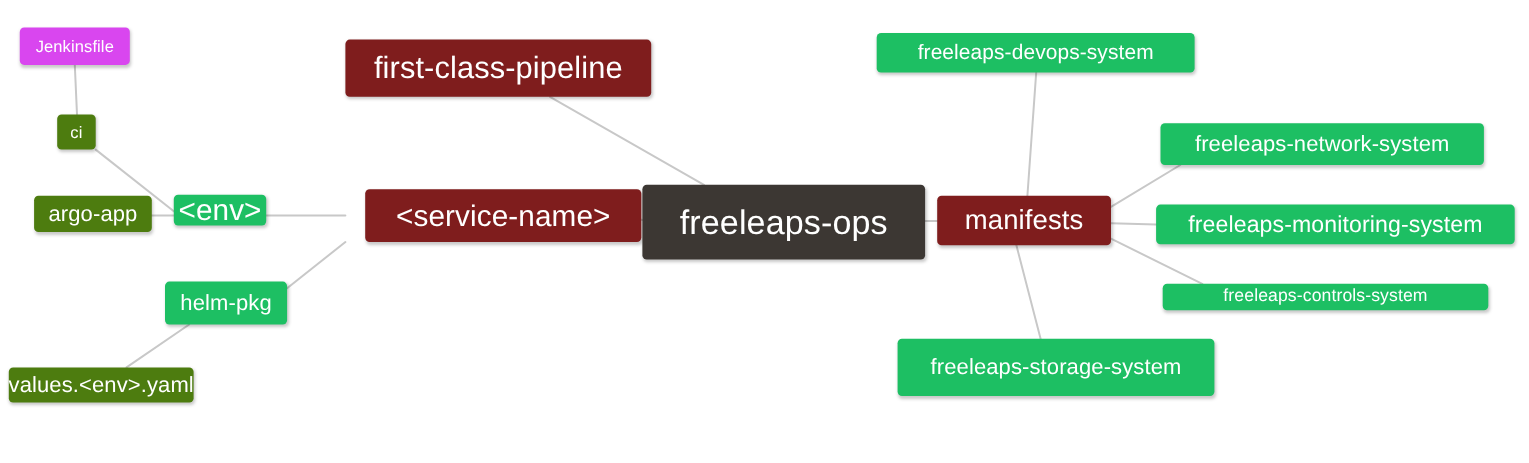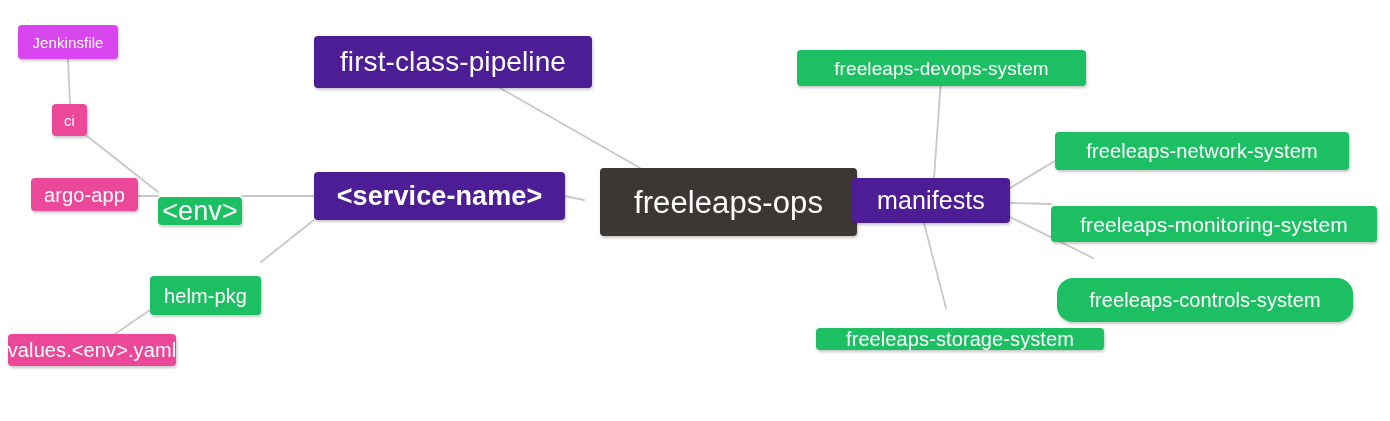--- a/index.html
+++ b/index.html
@@ -38,24 +38,24 @@
     line-height: 1;
     box-shadow: 1px 2px 3px rgba(0,0,0,0.22);
     letter-spacing: 0.1px;
   }
   .node-label {
     display: block;
     padding: 0 2px;
   }
   
   .t-root    { background: #3C3733; }
-  .t-blue    { background: #4c1d95; }
-  .t-green   { background: #1DBF63; margin-top: 20px; }
+  .t-blue    { background: #7f1d1d; }
+  .t-green   { background: #1DBF63; }
   .t-orange  { background: #d946ef; }
-  .t-red     { background: #ec4899; }
+  .t-red     { background: #4d7c0f; }
 </style>
 </head>
 <body>
 
 <div id="canvas">
   <svg id="edge-layer" width="1390" height="421" viewBox="0 0 1390 421">
       <line x1="68" y1="59" x2="70" y2="104" stroke="#c8c8c8" stroke-width="1.8" stroke-linecap="round"></line>
       <line x1="87" y1="136" x2="158" y2="192" stroke="#c8c8c8" stroke-width="1.8" stroke-linecap="round"></line>
       <line x1="125" y1="196" x2="158" y2="196" stroke="#c8c8c8" stroke-width="1.8" stroke-linecap="round"></line>
       <line x1="242" y1="196" x2="314" y2="196" stroke="#c8c8c8" stroke-width="1.8" stroke-linecap="round"></line>
@@ -85,38 +85,38 @@
       </div>
       <div class="node t-green" style="left: 150px; top: 256px; width: 111px; height: 39px; font-size: 20px;">
         <span class="node-label">helm-pkg</span>
       </div>
       <div class="node t-red" style="left: 8px; top: 334px; width: 168px; height: 32px; font-size: 20px;">
         <span class="node-label">values.&lt;env&gt;.yaml</span>
       </div>
       <div class="node t-blue" style="left: 314px; top: 36px; width: 278px; height: 52px; font-size: 28px;">
         <span class="node-label">first-class-pipeline</span>
       </div>
-      <div class="node t-blue" style="left: 314px; top: 172px; width: 251px; height: 48px; font-size: 27px; font-weight: bold;">
+      <div class="node t-blue" style="left: 332px; top: 172px; width: 251px; height: 48px; font-size: 27px;">
         <span class="node-label">&lt;service-name&gt;</span>
       </div>
-      <div class="node t-root" style="left: 600px; top: 168px; width: 257px; height: 68px; font-size: 31px;">
+      <div class="node t-root" style="left: 584px; top: 168px; width: 257px; height: 68px; font-size: 31px;">
         <span class="node-label">freeleaps-ops</span>
       </div>
       <div class="node t-blue" style="left: 852px; top: 178px; width: 158px; height: 45px; font-size: 25px;">
         <span class="node-label">manifests</span>
       </div>
       <div class="node t-green" style="left: 797px; top: 30px; width: 289px; height: 36px; font-size: 19px;">
         <span class="node-label">freeleaps-devops-system</span>
       </div>
       <div class="node t-green" style="left: 1055px; top: 112px; width: 294px; height: 38px; font-size: 20px;">
         <span class="node-label">freeleaps-network-system</span>
       </div>
       <div class="node t-green" style="left: 1051px; top: 186px; width: 326px; height: 36px; font-size: 21px;">
         <span class="node-label">freeleaps-monitoring-system</span>
       </div>
-      <div class="node t-green" style="left: 1057px; top: 258px; width: 296px; height: 44px; font-size: 20px; border-radius: 16px;">
+      <div class="node t-green" style="left: 1057px; top: 258px; width: 296px; height: 24px; font-size: 16px;">
         <span class="node-label">freeleaps-controls-system</span>
       </div>
-      <div class="node t-green" style="left: 816px; top: 308px; width: 288px; height: 22px; font-size: 20px;">
+      <div class="node t-green" style="left: 816px; top: 308px; width: 288px; height: 52px; font-size: 20px;">
         <span class="node-label">freeleaps-storage-system</span>
       </div>
     </div>
 </div>
 
 </body></html>

